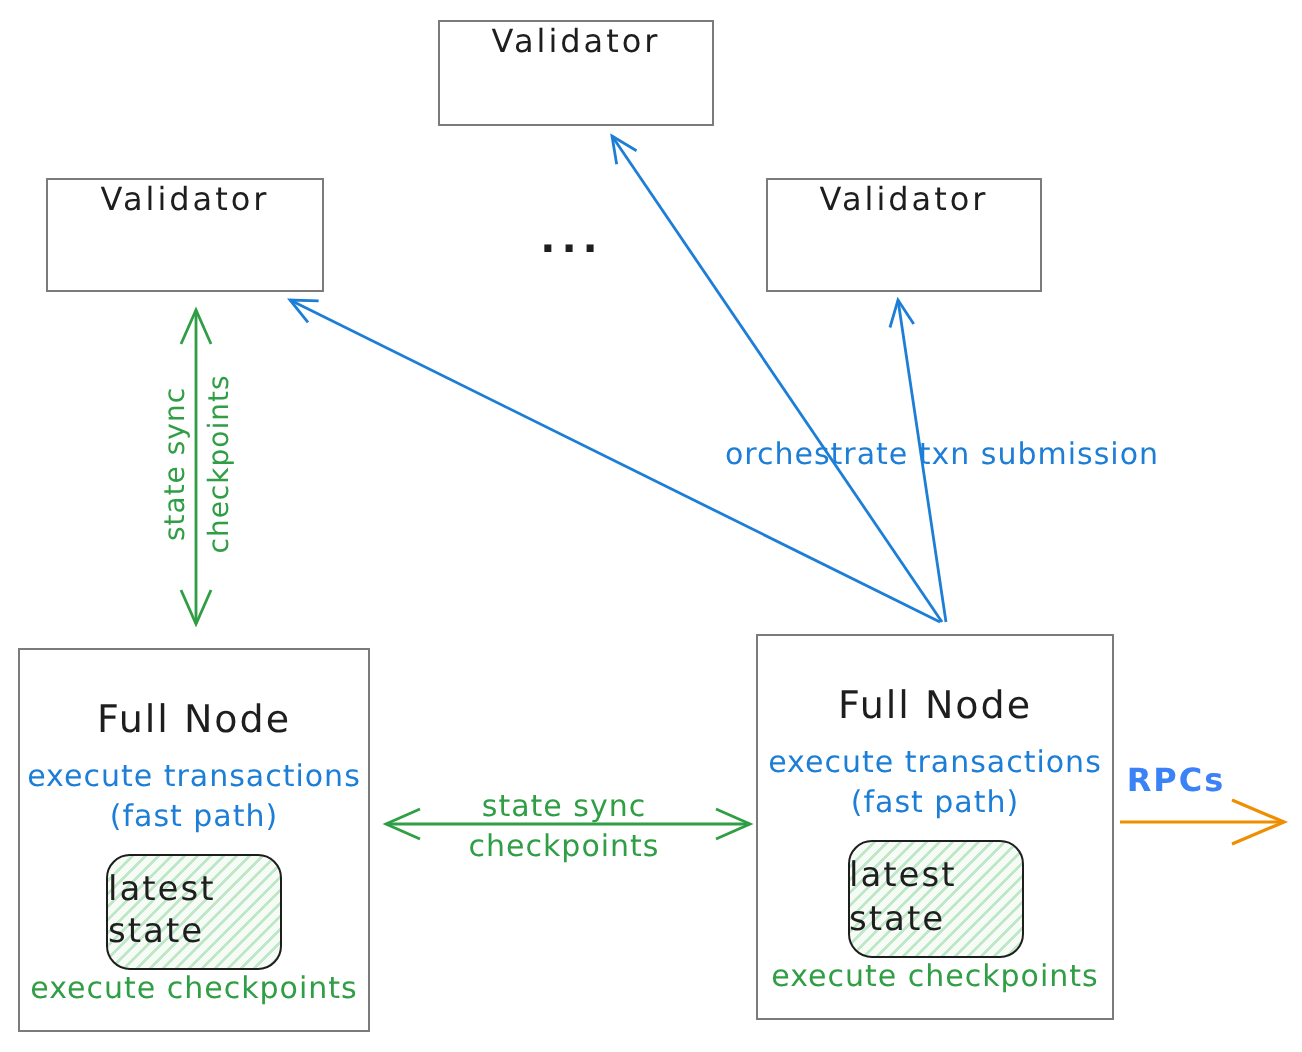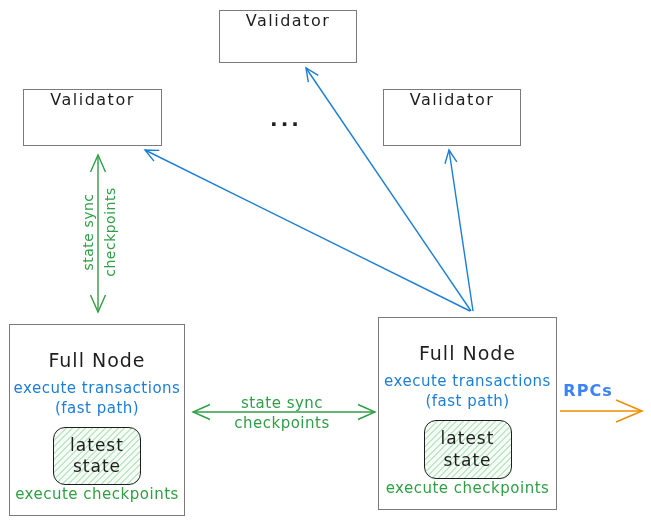--- a/index.html
+++ b/index.html
@@ -29,21 +29,21 @@
   }
   .fn-title{font-size:19px;letter-spacing:1px;}
   .fn-blue{color:#1c7ed6;font-size:15px;letter-spacing:0.5px;margin-top:2px;white-space:nowrap;}
   .fn-blue.first{margin-top:8px;}
   .state-box{
     margin-top:10px;
     width:88px;height:62px;
     border:1.6px solid #1e1e1e;
     border-radius:12px;
     box-sizing:border-box;
-    display:flex;flex-direction:column;align-items:center;justify-content:center;
+    display:flex;flex-direction:column;justify-content:center;
     background-color:#f6fbf6;
     background-image:repeating-linear-gradient(135deg,rgba(255,255,255,0) 0px,rgba(255,255,255,0) 3.2px,#bfe8c8 3.2px,#bfe8c8 4.6px);
     font-size:17px;letter-spacing:1px;line-height:1.25;
   }
   .fn-footer{color:#2f9e44;font-size:15px;letter-spacing:0.5px;margin-top:auto;margin-bottom:12px;white-space:nowrap;}
   .float-label{
     position:absolute;z-index:2;white-space:nowrap;
     transform:translate(-50%,-50%);
   }
   .green{color:#2f9e44;}
@@ -119,16 +119,17 @@
     </div>
     <div class="fn-footer">execute checkpoints</div>
   </div>
 
   <div class="float-label vert small-label green" style="left:88px;top:232px;">state sync</div>
   <div class="float-label vert small-label green" style="left:110px;top:232px;">checkpoints</div>
 
   <div class="float-label edge-label green" style="left:282px;top:403px;">state sync</div>
   <div class="float-label edge-label green" style="left:282px;top:423px;">checkpoints</div>
 
+  <div class="float-label edge-label blue" style="left:471px;top:227px;">orchestrate txn submission</div>
 
   <div class="float-label rpc-label orange" style="left:588px;top:390px;">RPCs</div>
 
 </div>
 
 </body></html>

